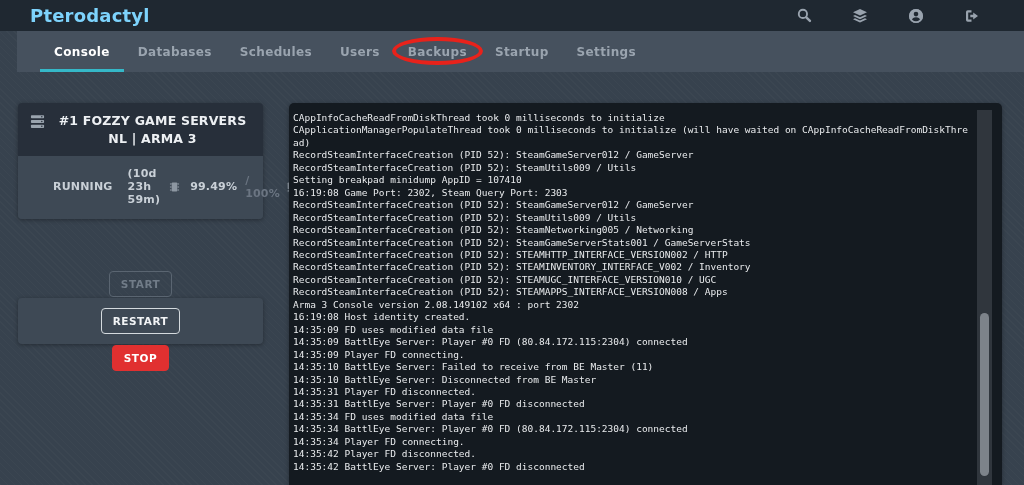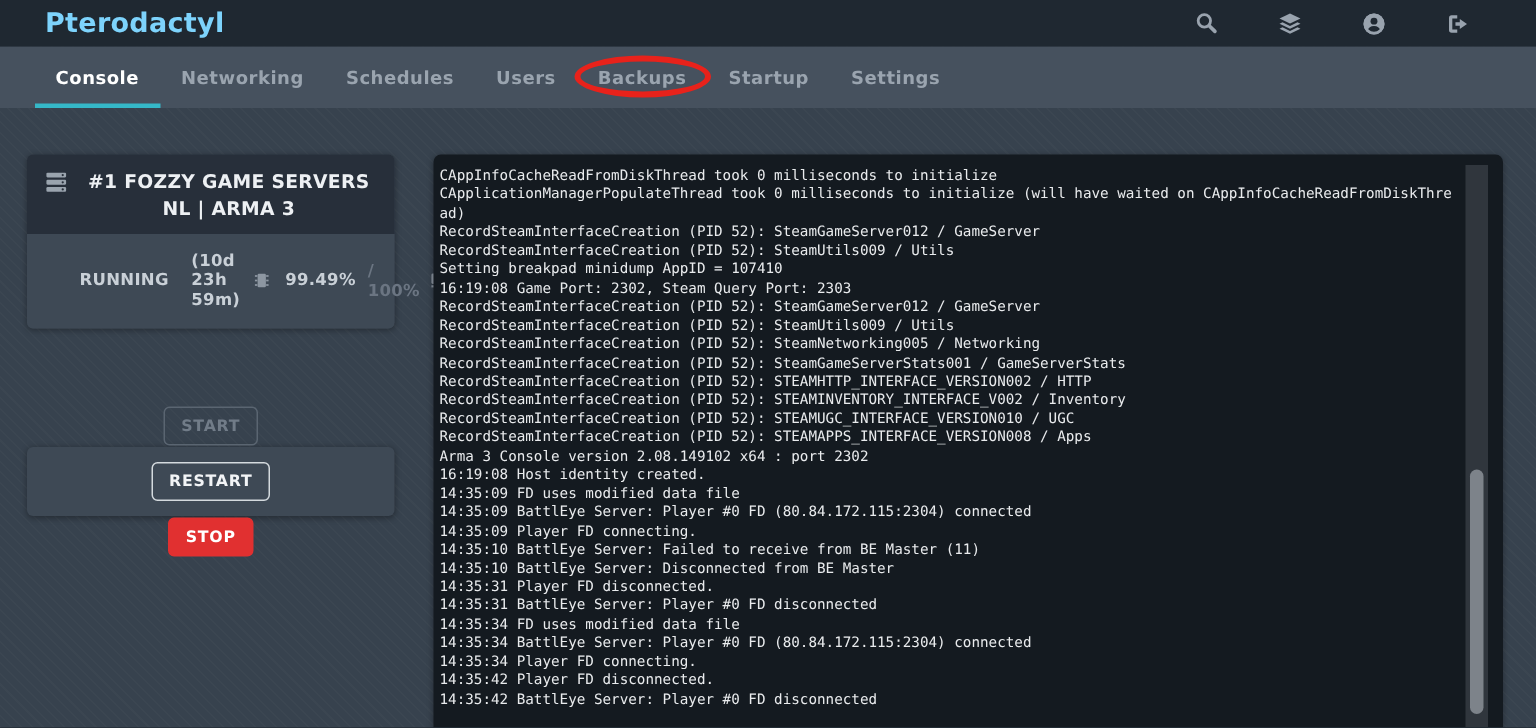--- a/index.html
+++ b/index.html
@@ -14,21 +14,21 @@
   
   .topbar { position:absolute; top:0; left:0; right:0; height:31px;
     background:#1f2831; display:flex; align-items:center; justify-content:space-between;
     padding:0 0 0 30px; z-index:5; }
   .brand { color:#7dd3fc; font-size:18px; font-weight:bold; letter-spacing:0.2px; cursor:pointer; }
   .topbar-icons { display:flex; align-items:center; gap:40px; padding-right:44px; }
   .tb-icon { width:16px; height:16px; display:flex; align-items:center; justify-content:center; cursor:pointer; }
   .tb-icon svg { display:block; }
 
   
-  .navbar { position:absolute; top:31px; left:0; right:0; height:41px;
+  .navbar { position:absolute; top:31px; left:17px; right:0; height:41px;
     background:#46515e; display:flex; align-items:stretch; padding-left:23px; }
   .tab { position:relative; display:flex; align-items:center; padding:0 14px;
     color:#9aa4af; font-size:12px; font-weight:bold; letter-spacing:0.35px;
     text-decoration:none; cursor:pointer; }
   .tab.active { color:#ffffff; box-shadow:inset 0 -3px 0 0 #35b8c8; }
   .annotation-ellipse { position:absolute; left:-2px; right:-2px; top:6px; bottom:7px;
     border:4px solid #e8221b; border-radius:50%; pointer-events:none; }
 
   
   .panel { position:absolute; border-radius:4px; box-shadow:0 1px 4px rgba(0,0,0,0.35); }
@@ -106,21 +106,21 @@
           </svg>
       </span>
     </div>
   </header>
 
   <nav class="navbar">
     <a class="tab active">
         <span>Console</span>
       </a>
     <a class="tab">
-        <span>Networking</span>
+        <span>Databases</span>
       </a>
     <a class="tab">
         <span>Schedules</span>
       </a>
     <a class="tab">
         <span>Users</span>
       </a>
     <a class="tab">
       <span>Backups</span>
       <span class="annotation-ellipse"></span>

